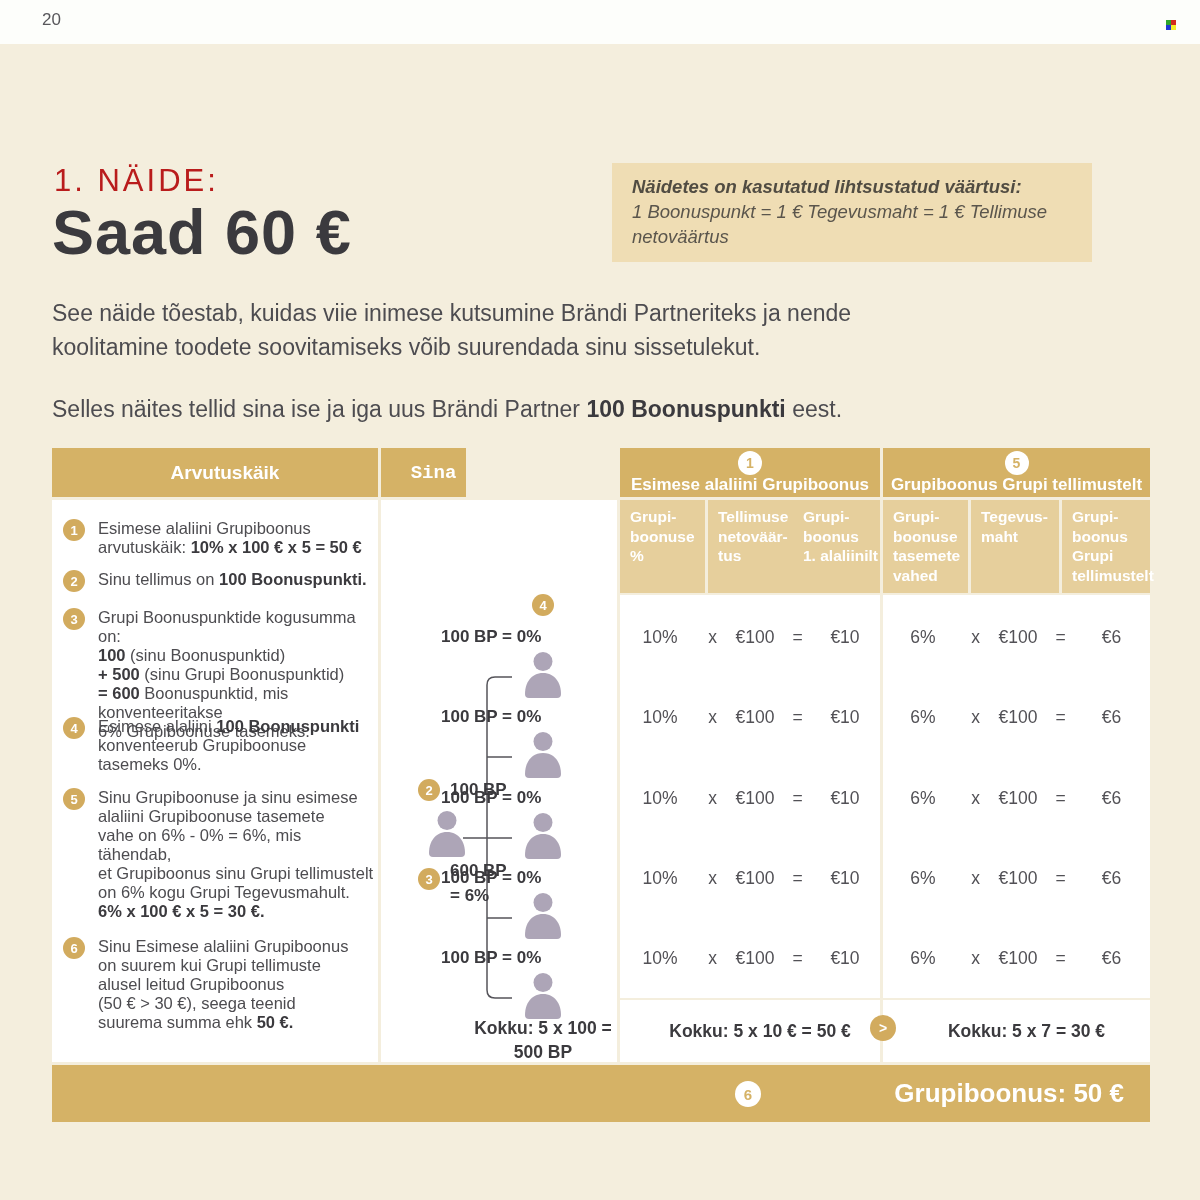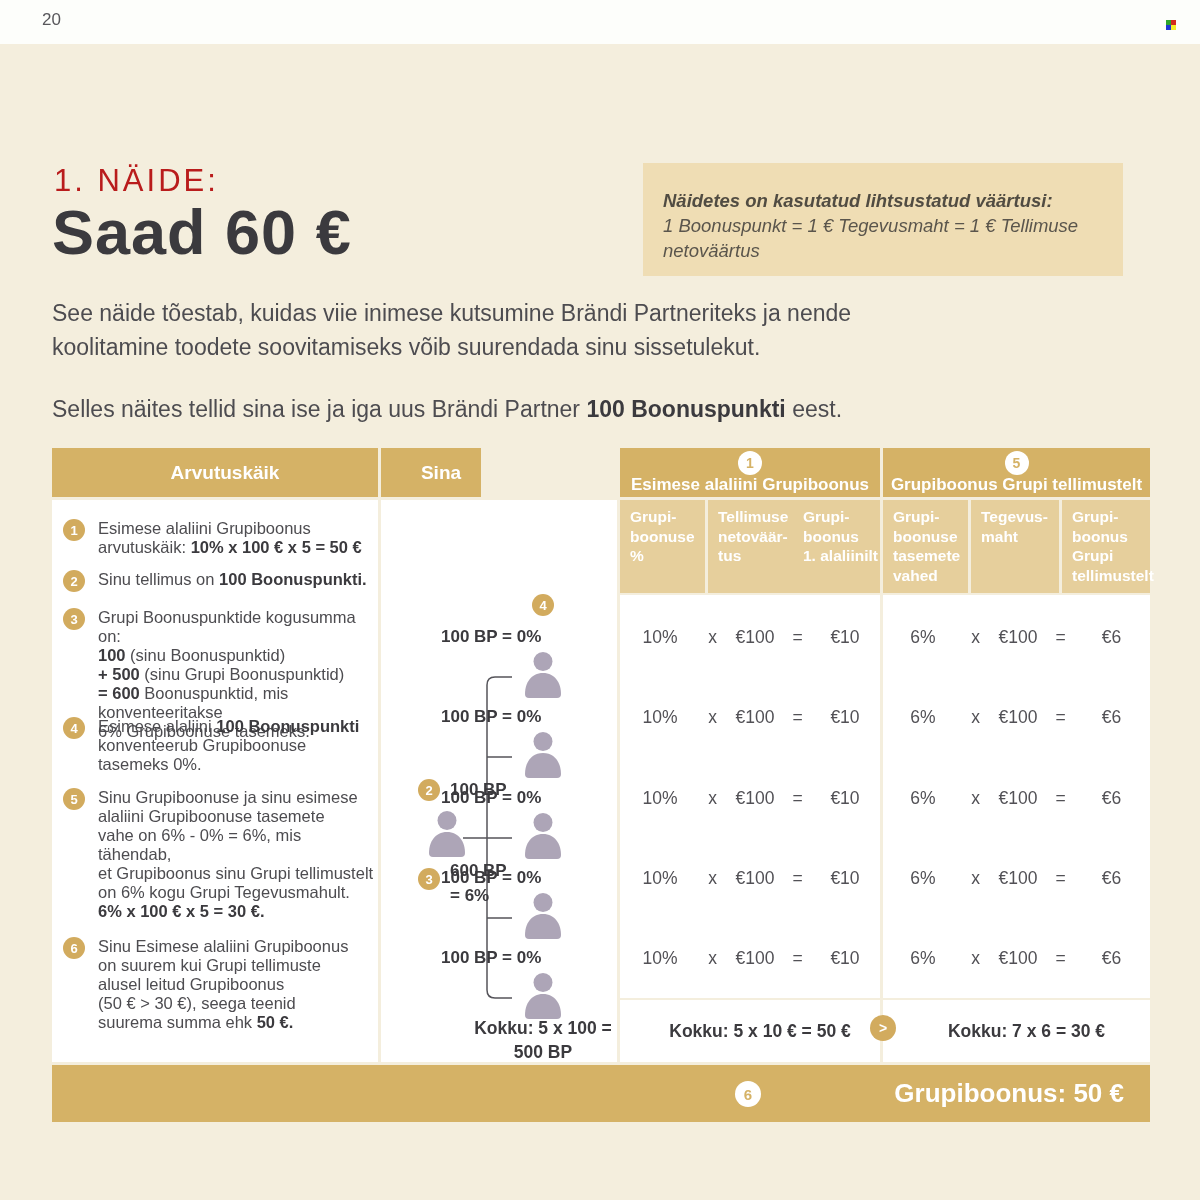--- a/index.html
+++ b/index.html
@@ -36,23 +36,23 @@
   .logo i{display:block;}
   .kicker{
     position:absolute;left:54px;top:163px;
     font-size:31px;letter-spacing:3px;color:#b91c1c;
   }
   .headline{
     position:absolute;left:52px;top:196px;
     font-size:63px;font-weight:700;color:var(--ink-dark);letter-spacing:1px;
   }
   .infobox{
-    position:absolute;left:643px;top:163px;width:480px;
+    position:absolute;left:612px;top:163px;width:480px;
     background:var(--tan);
-    padding:25px 20px 13px 20px;
+    padding:11px 20px 13px 20px;
   }
   .infobox-text{
     font-style:italic;font-size:18.5px;line-height:25px;color:#5a554c;
     white-space:pre-line;
   }
   .infobox-text b{color:#514c42;}
   .intro{
     position:absolute;left:52px;
     font-size:23px;line-height:34px;color:#4d4c50;
     white-space:pre-line;
@@ -168,21 +168,21 @@
   <p class="intro p2">Selles näites tellid sina ise ja iga uus Brändi Partner <b>100 Boonuspunkti</b> eest.</p>
 
   <section class="table">
 
     <div class="cell body-cell" style="left:0;top:52px;width:326px;height:562px;"></div>
     <div class="cell body-cell" style="left:329px;top:52px;width:236px;height:562px;"></div>
     <div class="cell body-cell" style="left:568px;top:147px;width:260px;height:403px;"></div>
     <div class="cell body-cell" style="left:831px;top:147px;width:267px;height:403px;"></div>
 
     <div class="cell hdr" style="left:0;width:326px;">Arvutuskäik</div>
-    <div class="cell hdr" style="left:329px;width:100px;">Sina</div>
+    <div class="cell hdr" style="left:329px;width:85px;font-family:Liberation Mono, monospace;">Sina</div>
 
     <div class="cell ghdr" style="left:568px;width:260px;">
       <span class="badge whitec">1</span>
       <span class="glabel">Esimese alaliini Grupiboonus</span>
     </div>
     <div class="cell ghdr" style="left:831px;width:267px;">
       <span class="badge whitec">5</span>
       <span class="glabel">Grupiboonus Grupi tellimustelt</span>
     </div>
 
@@ -371,21 +371,21 @@
         <div class="f-row" style="top: 498px;">
           <span style="flex: 0 0 80px;">6%</span>
           <span style="flex: 0 0 25px;">x</span>
           <span style="flex: 0 0 60px;">€100</span>
           <span style="flex: 0 0 25px;">=</span>
           <span style="flex: 0 0 77px;">€6</span>
         </div>
       </div>
 
     <div class="cell kokku-cell" style="left:568px;width:260px;">Kokku: 5 x 10 € = 50 €</div>
-    <div class="cell kokku-cell" style="left:831px;width:267px;">Kokku: 7 x 6 = 30 €</div>
+    <div class="cell kokku-cell" style="left:831px;width:267px;">Kokku: 5 x 7 = 30 €</div>
     <span class="arrow-badge">&gt;</span>
 
     <div class="tfoot">
       <span class="badge whitec" style="width:26px;height:26px;font-size:15px;">6</span>
       <span class="tfoot-label">Grupiboonus: 50 €</span>
     </div>
 
   </section>
 </div>
 

